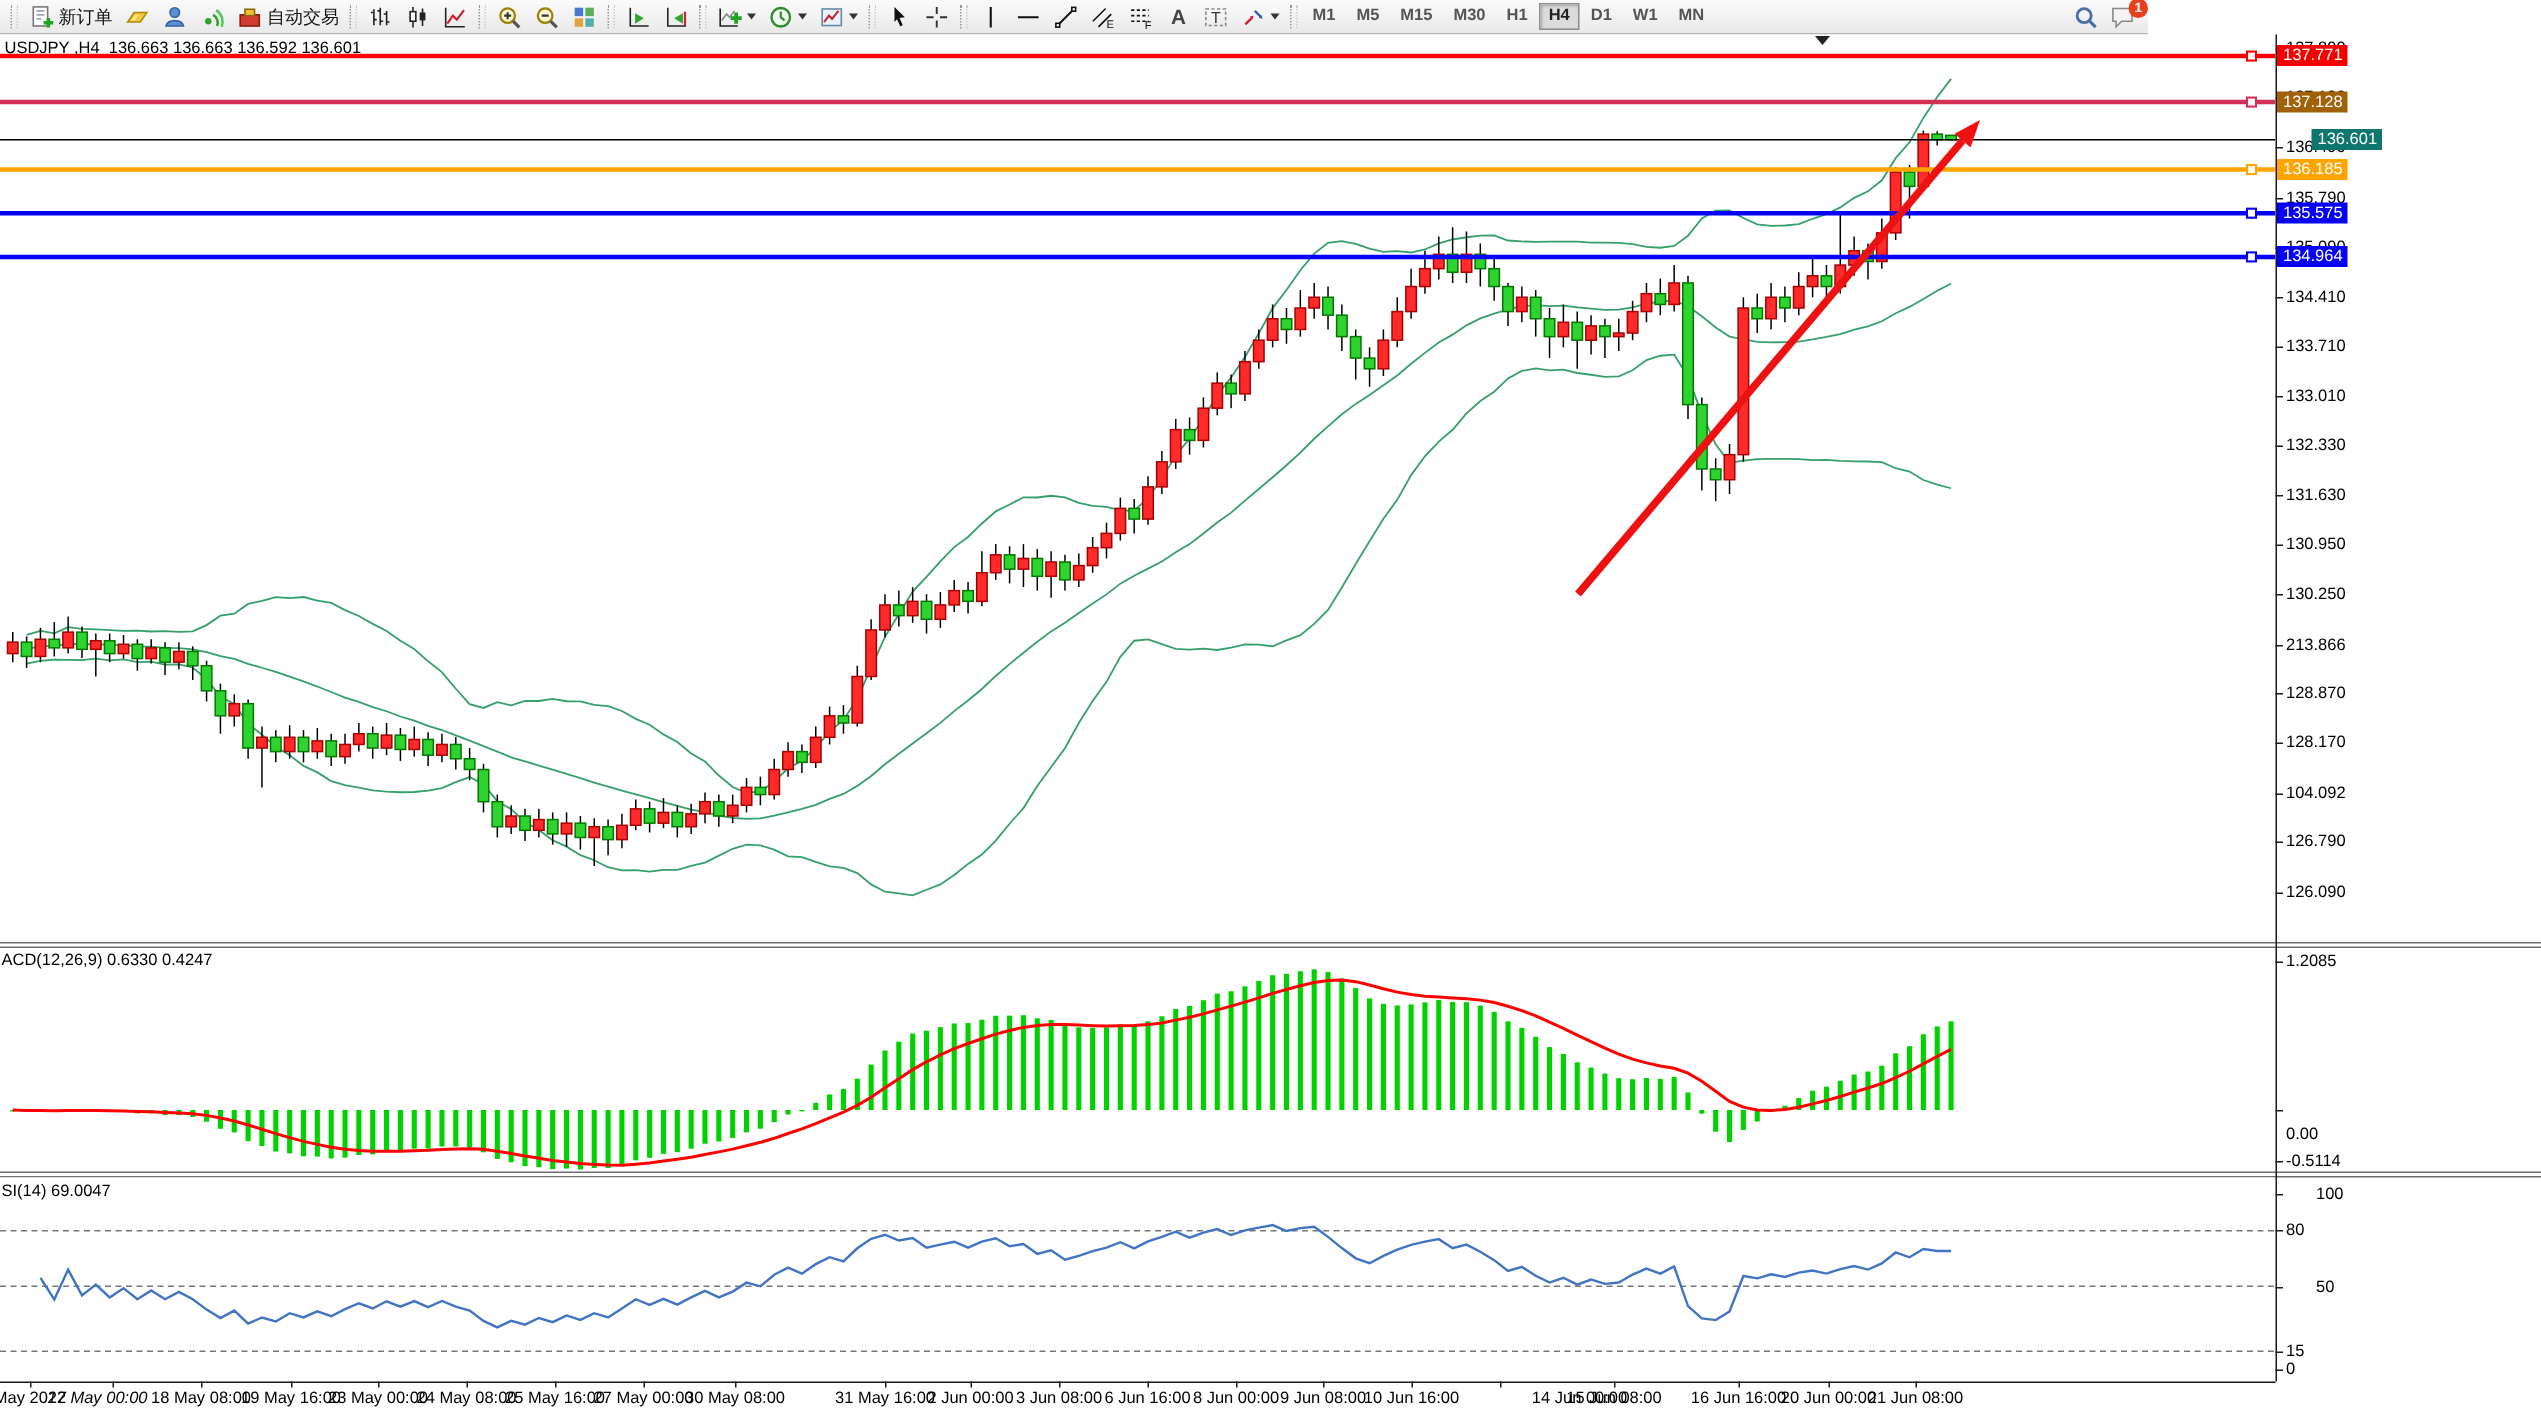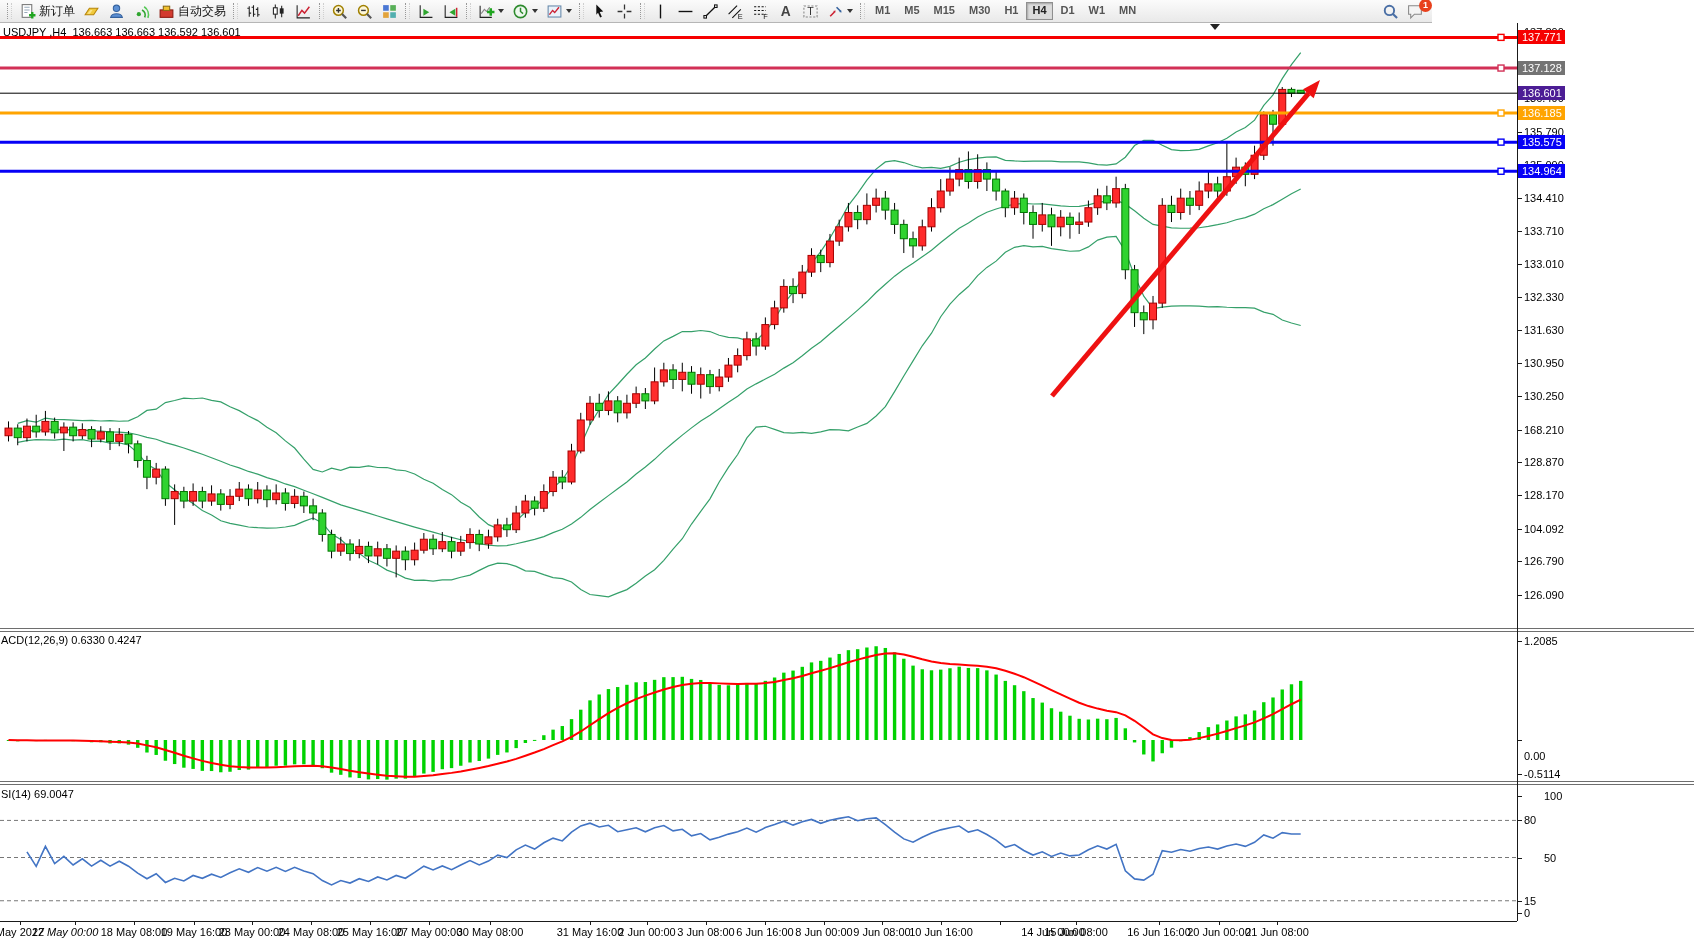--- a/index.html
+++ b/index.html
@@ -790,37 +790,37 @@
       <div class="ticktext" style="top: 259.48px;">133.010</div>
       <div class="tickdash" style="top: 296.916px;"></div>
       <div class="ticktext" style="top: 291.916px;">132.330</div>
       <div class="tickdash" style="top: 330.306px;"></div>
       <div class="ticktext" style="top: 325.306px;">131.630</div>
       <div class="tickdash" style="top: 362.742px;"></div>
       <div class="ticktext" style="top: 357.742px;">130.950</div>
       <div class="tickdash" style="top: 396.132px;"></div>
       <div class="ticktext" style="top: 391.132px;">130.250</div>
       <div class="tickdash" style="top: 429.522px;"></div>
-      <div class="ticktext" style="top: 424.522px;">168.210</div>
+      <div class="ticktext" style="top: 424.522px;">213.866</div>
       <div class="tickdash" style="top: 461.958px;"></div>
       <div class="ticktext" style="top: 456.958px;">128.870</div>
       <div class="tickdash" style="top: 495.348px;"></div>
       <div class="ticktext" style="top: 490.348px;">128.170</div>
       <div class="tickdash" style="top: 528.738px;"></div>
       <div class="ticktext" style="top: 523.738px;">104.092</div>
       <div class="tickdash" style="top: 561.174px;"></div>
       <div class="ticktext" style="top: 556.174px;">126.790</div>
       <div class="tickdash" style="top: 594.564px;"></div>
       <div class="ticktext" style="top: 589.564px;">126.090</div>
       <div class="px-label" style="top: 30.3803px; background: rgb(246, 0, 0);">137.771</div>
-      <div class="px-label" style="top: 61.0514px; background: #737373;">137.128</div>
+      <div class="px-label" style="top: 61.0514px; background: #a16207;">137.128</div>
       <div class="px-label" style="top: 106.032px; background: rgb(255, 164, 0);">136.185</div>
       <div class="px-label" style="top: 135.13px; background: rgb(6, 1, 246);">135.575</div>
       <div class="px-label" style="top: 164.274px; background: rgb(6, 1, 246);">134.964</div>
-      <div class="px-label" style="top: 86.1893px; background: #4c1d95;">136.601</div>
+      <div class="px-label" style="top: 86.1893px; background: #0f766e; margin-left: 23px;">136.601</div>
       <div class="tickdash" style="top: 640.903px;"></div>
       <div class="ticktext" style="top: 635.903px;">1.2085</div>
       <div class="tickdash" style="top: 740px;"></div>
       <div class="ticktext" style="top: 751px;">0.00</div>
       <div class="tickdash" style="top: 774px;"></div>
       <div class="ticktext" style="top: 769px;">-0.5114</div>
       <div class="tickdash" style="top: 795.7px;"></div>
       <div class="ticktext" style="top: 790.7px; margin-left: 20px;">100</div>
       <div class="tickdash" style="top: 820.42px;"></div>
       <div class="ticktext" style="top: 815.42px;">80</div>

